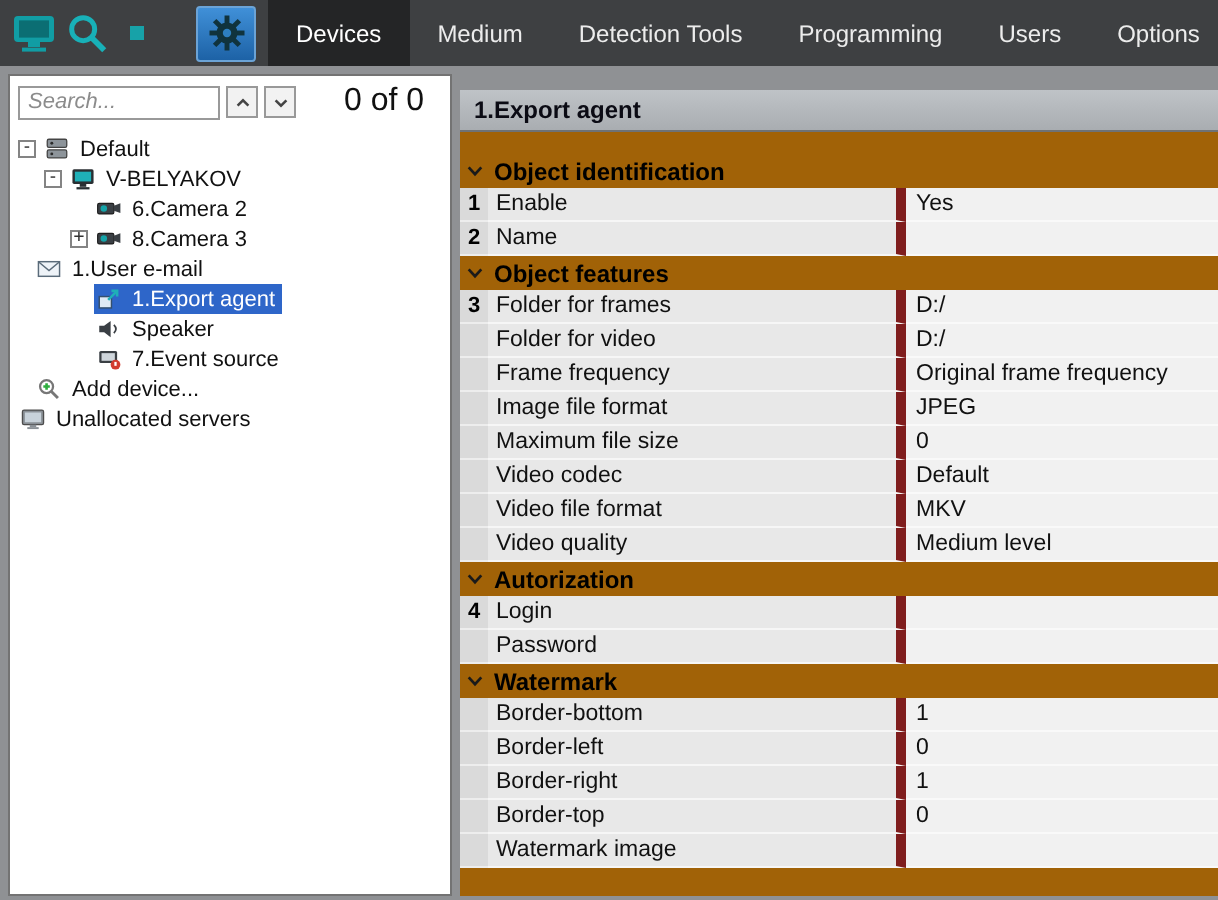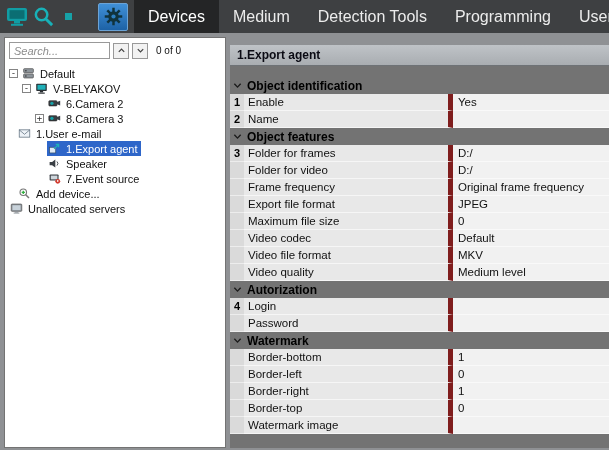--- a/index.html
+++ b/index.html
@@ -7,46 +7,46 @@
   body{font-family:"Liberation Sans",sans-serif;background:#8f9194}
   .app{width:609px;height:450px;display:flex;flex-direction:column;overflow:hidden;background:#8f9194}
 
   
   .toolbar{flex:0 0 33px;background:#3e4042;display:flex;align-items:stretch}
   .tb-left{display:flex;align-items:center;padding-left:4px}
   .tb-iconbtn{width:26px;height:26px;display:flex;align-items:center;justify-content:center;background:transparent;border:none;cursor:pointer}
   .tb-sep-dot{width:7px;height:7px;background:#17a2a8;margin:0 2px 0 9px}
   .gear-btn{width:30px;height:28px;margin-left:24px;border:1px solid #6ba3d6;background:linear-gradient(#4090d8,#1d62a6);display:flex;align-items:center;justify-content:center;border-radius:2px;cursor:pointer}
   .menu{display:flex;margin-left:6px}
-  .tab{display:flex;align-items:center;padding:0 14px;font-size:16px;color:#ececec;white-space:nowrap;cursor:default}
+  .tab{display:flex;align-items:center;padding:0 14px;font-size:12px;color:#ececec;white-space:nowrap;cursor:default}
   .tab.active{background:#242526;color:#fff}
 
   
   .content{flex:1;display:flex;padding:4px 0 2px 4px;gap:4px;overflow:hidden}
 
   
   .sidebar{flex:0 0 222px;background:#fff;border:1px solid #737373;display:flex;flex-direction:column;overflow:hidden}
   .search-row{display:flex;align-items:center;padding:4px 3px 5px 4px;gap:3px}
   .search-input{width:101px;height:17px;border:1px solid #999;font-size:11px;padding:0 4px;color:#333;font-family:inherit}
   .search-input::placeholder{font-style:italic;color:#8c8c8c}
   .nav-btn{width:16px;height:16px;border:1px solid #999;background:#f2f2f2;display:flex;align-items:center;justify-content:center;padding:0;cursor:pointer}
-  .search-count{font-size:10px;color:#111;margin-left:5px;white-space:nowrap}
+  .search-count{font-size:16px;color:#111;margin-left:21px;white-space:nowrap}
   .tree{flex:1;font-size:11px;color:#111;padding-top:2px;overflow:hidden}
   .tree-item{display:flex;align-items:center;height:15px;cursor:default;white-space:nowrap}
   .expander{flex:0 0 9px;height:9px;border:1px solid #848484;background:#fff;font-size:9px;line-height:7px;text-align:center;margin-right:3px;color:#333;font-family:"DejaVu Sans Mono",monospace}
   .expander-spacer{flex:0 0 12px}
   .label-wrap{display:flex;align-items:center;height:15px;padding:0 3px 0 1px}
   .tree-item.selected .label-wrap{background:#2e66c9;color:#fff}
   .tree-icon{width:15px;height:13px;margin-right:3px;display:flex;align-items:center}
   .tree-icon svg{width:13px;height:13px}
 
   
   .main{flex:1;display:flex;flex-direction:column;padding-top:8px;overflow:hidden}
   .panel-header{flex:0 0 21px;background:linear-gradient(#bfc3c7,#a9adb1);border-bottom:1px solid #6e7276;display:flex;align-items:center;padding-left:7px;font-size:12px;font-weight:bold;color:#0b0b14}
-  .grid{flex:1;background:#737373;padding-top:11px;overflow:hidden}
+  .grid{flex:1;background:#a16207;padding-top:11px;overflow:hidden}
   .grow{display:flex;height:17px;align-items:stretch;font-size:11.5px}
   .gutter{flex:0 0 14px;display:flex;align-items:center;justify-content:center;font-weight:bold;font-size:11px;background:#dadada;border-bottom:1px solid #ededed;color:#000}
   .grow.section .gutter{background:transparent;border-bottom:none}
   .sec-label{display:flex;align-items:center;font-weight:bold;font-size:12px;padding-left:3px;color:#000}
   .pname{flex:0 0 209px;display:flex;align-items:center;padding-left:4px;background:#e8e8e8;border-bottom:1px solid #f6f6f6;border-right:5px solid #7f1d1d;color:#111;overflow:hidden;white-space:nowrap}
   .pvalue{flex:1;display:flex;align-items:center;padding-left:5px;background:#f1f1f1;border-bottom:1px solid #f9f9f9;color:#111;overflow:hidden;white-space:nowrap}
 </style>
 </head>
 <body>
 
@@ -291,21 +291,21 @@
             <span class="pname">Folder for video</span>
             <span class="pvalue">D:/</span>
           </div>
           <div class="grow prop">
             <span class="gutter"></span>
             <span class="pname">Frame frequency</span>
             <span class="pvalue">Original frame frequency</span>
           </div>
           <div class="grow prop">
             <span class="gutter"></span>
-            <span class="pname">Export file format</span>
+            <span class="pname">Image file format</span>
             <span class="pvalue">JPEG</span>
           </div>
           <div class="grow prop">
             <span class="gutter"></span>
             <span class="pname">Maximum file size</span>
             <span class="pvalue">0</span>
           </div>
           <div class="grow prop">
             <span class="gutter"></span>
             <span class="pname">Video codec</span>

